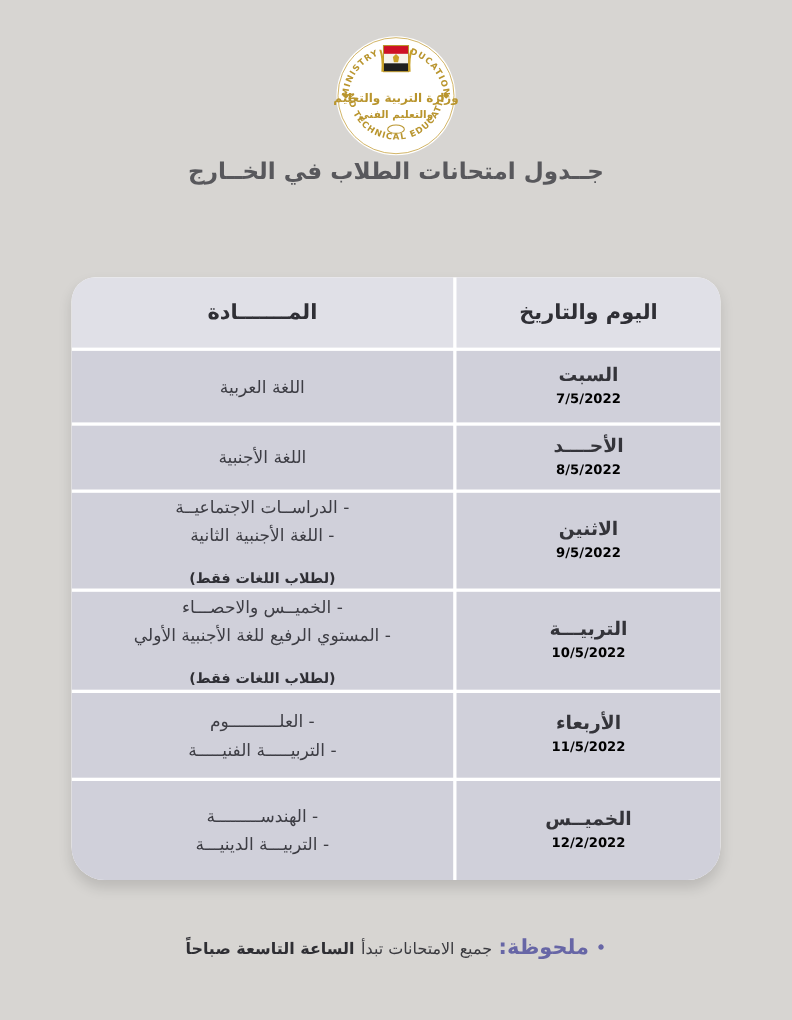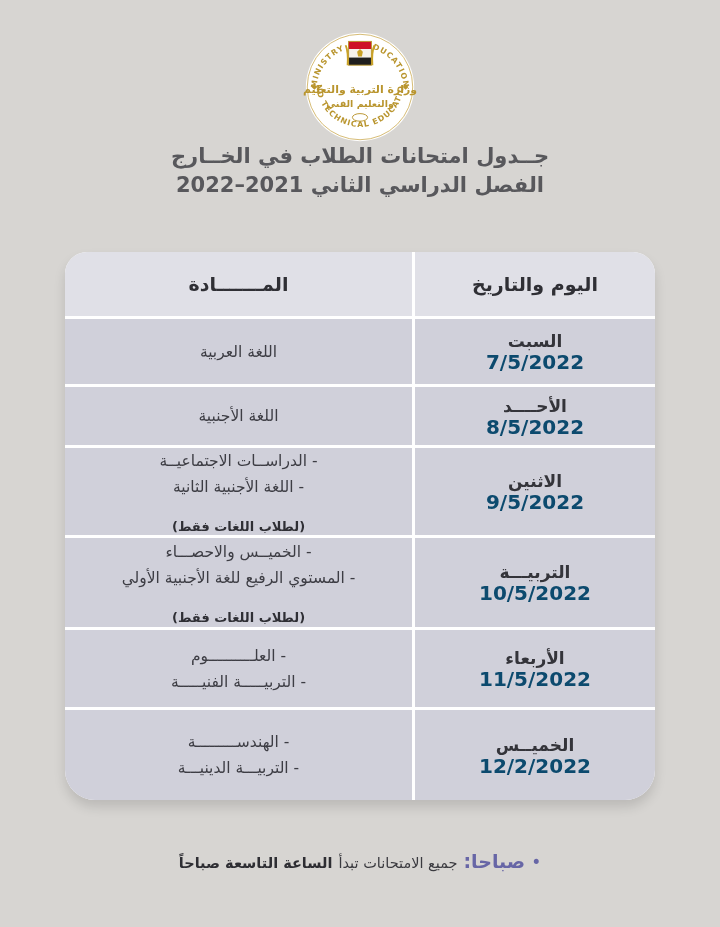--- a/index.html
+++ b/index.html
@@ -41,21 +41,21 @@
     grid-template-rows:64px 65px 58px 87px 89px 77px 90px;
     gap:3px;
   }
   .cell{
     display:flex;flex-direction:column;justify-content:center;align-items:center;
     background:#d0d0da;color:#3d3d44;text-align:left;
   }
   .cell.head{background:#e0e0e7;}
   .head-label{font-size:19px;font-weight:bold;color:#2f2f35;}
   .day{font-size:17px;font-weight:bold;color:#34343a;line-height:22px;}
-  .date{font-size:20px;font-weight:bold;color:#0c4a6e;line-height:21px;direction:ltr;}
+  .date{font-size:12px;font-weight:bold;color:#000000;line-height:21px;direction:ltr;}
   .subject-line{font-size:15.5px;color:#3d3d44;line-height:22px;margin:2px 0;}
   .subject-note{font-size:13px;font-weight:bold;color:#2f2f35;line-height:17px;margin-top:18px;}
 
   
   .footnote{
     position:absolute;top:850px;left:0;width:720px;
     direction:rtl;text-align:center;
     display:flex;justify-content:center;align-items:baseline;gap:6px;
   }
   .footnote .bullet{color:#6766a6;font-size:17px;line-height:22px;}
@@ -98,21 +98,20 @@
       </g>
 
       <text x="60" y="66" text-anchor="middle" fill="#b9952e" font-size="11.5" font-weight="bold" font-family="DejaVu Sans, sans-serif" direction="rtl">وزارة التربية والتعليم</text>
       <text x="60" y="81" text-anchor="middle" fill="#b9952e" font-size="10" font-weight="bold" font-family="DejaVu Sans, sans-serif" direction="rtl">والتعليم الفني</text>
       <ellipse cx="60" cy="92" rx="8" ry="4" fill="none" stroke="#b9952e" stroke-width="1"></ellipse>
     </svg>
   </div>
 
   <div class="title-block">
     <div class="title-line">جــدول امتحانات  الطلاب في الخــارج</div>
-    <div class="title-line">الفصل الدراسي الثاني 2021–2022</div>
   </div>
 
   <div class="table-card">
 
     <div class="cell head">
       <div class="head-label">اليوم والتاريخ</div>
     </div>
     <div class="cell head">
       <div class="head-label">المـــــــادة</div>
     </div>
@@ -168,18 +167,18 @@
     </div>
     <div class="cell">
       <div class="subject-line">- الهندســـــــــة</div>
       <div class="subject-line">-  التربيـــة الدينيـــة</div>
     </div>
 
   </div>
 
   <div class="footnote">
     <span class="bullet">•</span>
-    <span class="label">صباحا:</span>
+    <span class="label">ملحوظة:</span>
     <span class="text">جميع الامتحانات تبدأ</span>
     <span class="bold-text">الساعة التاسعة صباحاً</span>
   </div>
 
 </div>
 
 </body></html>

